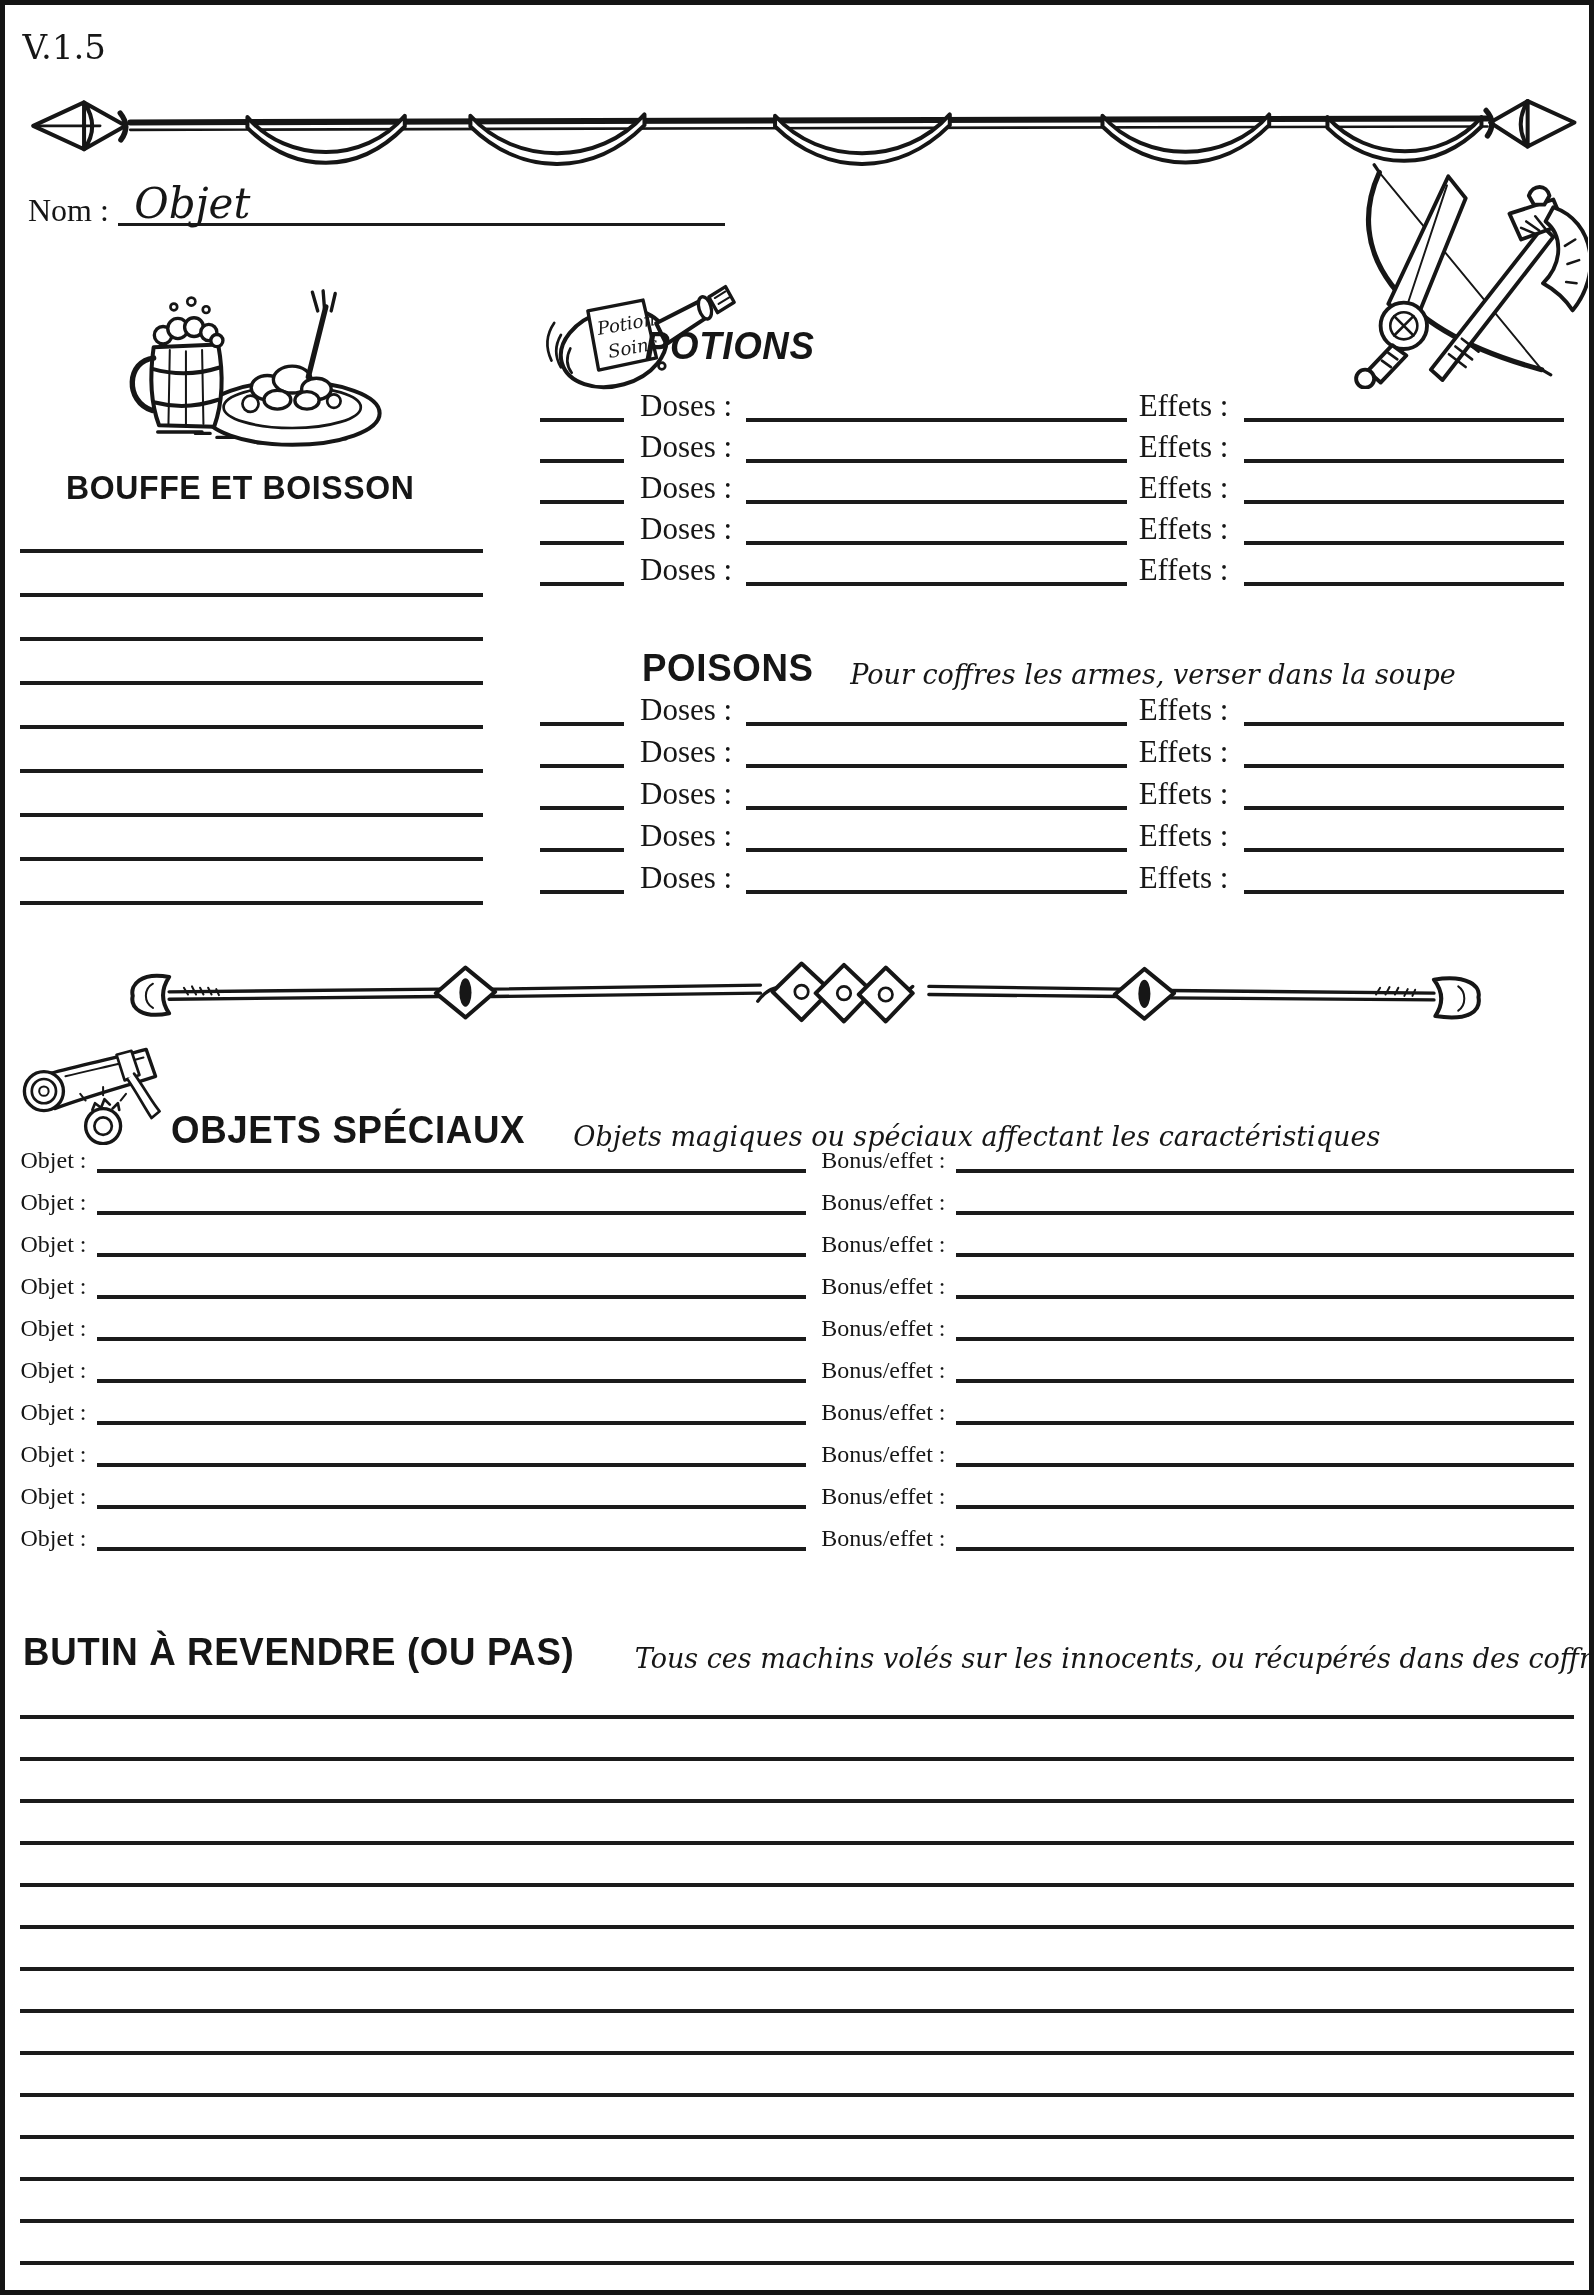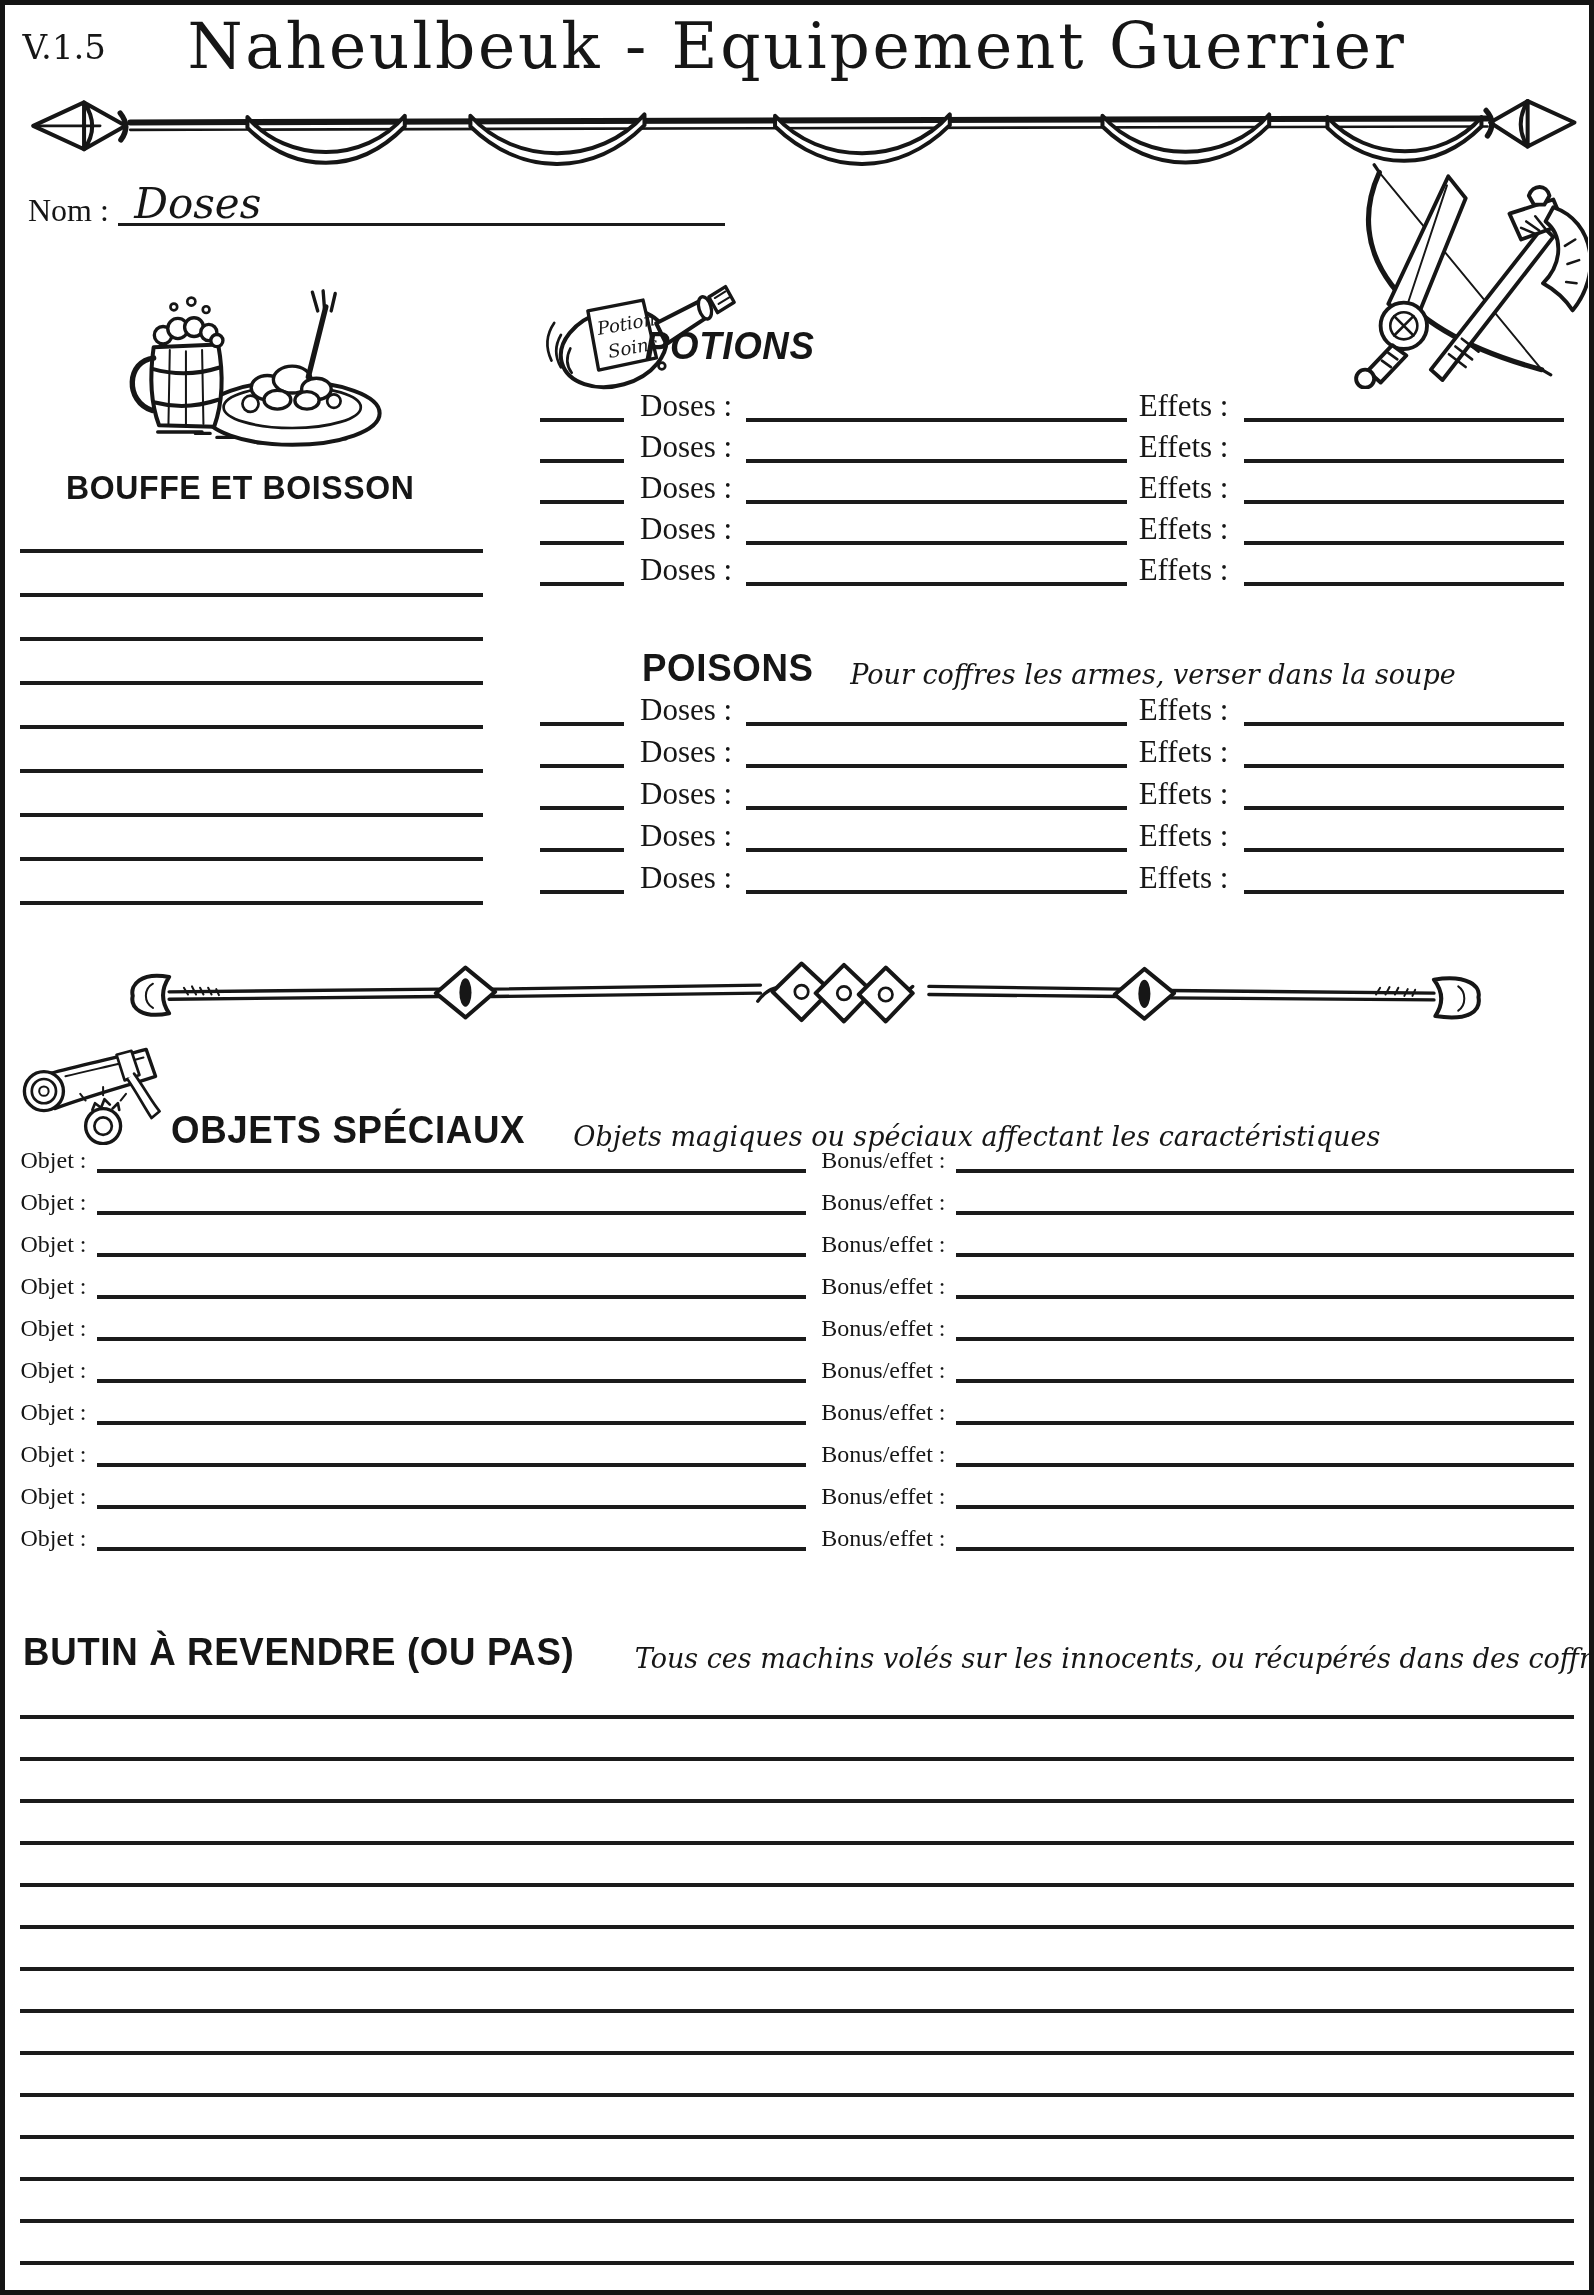--- a/index.html
+++ b/index.html
@@ -65,21 +65,20 @@
   .butin-lines .line{ height:42px; }
 
   svg{ display:block; }
 </style>
 </head>
 <body>
 
 <div class="sheet">
 
   <div class="abs version">V.1.5</div>
-  <div class="abs title">Naheulbeuk - Equipement Guerrier</div>
 
   <div class="abs" style="left:10px;top:84px;width:1573px;height:77px">
     <svg viewBox="0 0 2335 115" width="1573" height="77">
       <g stroke="#161616" fill="none" stroke-width="6" stroke-linejoin="round" stroke-linecap="round">
         <path d="M165 50 L2192 44" stroke-width="9"></path>
         <path d="M165 61 L2192 56" stroke-width="4"></path>
         <path d="M340 42 C 400 112, 515 112, 575 40 L575 56 C 505 128, 410 128, 340 58 Z" fill="#fff"></path>
         <path d="M673 40 C 740 115, 866 115, 933 38 L933 54 C 856 131, 750 131, 673 56 Z" fill="#fff"></path>
         <path d="M1128 40 C 1195 115, 1322 115, 1389 38 L1389 54 C 1312 131, 1205 131, 1128 56 Z" fill="#fff"></path>
         <path d="M1617 40 C 1680 112, 1803 112, 1866 38 L1866 54 C 1793 128, 1690 128, 1617 56 Z" fill="#fff"></path>
@@ -90,21 +89,21 @@
         <path d="M150 36 q 16 20 1 40" stroke-width="8"></path>
         <path d="M2196 50 L2252 18 C 2238 42, 2238 64, 2252 86 Z" fill="#fff"></path>
         <path d="M2252 18 L2322 50 L2252 86 Z" fill="#fff"></path>
         <path d="M2190 32 q 16 18 2 38" stroke-width="8"></path>
       </g>
     </svg>
   </div>
 
   <div class="abs nom">
     <span class="lbl">Nom :</span>
-    <span class="name-line"><span class="name-value">Doses</span></span>
+    <span class="name-line"><span class="name-value">Objet</span></span>
   </div>
 
   <div class="abs" style="left:1310px;top:152px;width:273px;height:232px">
     <svg viewBox="0 0 420 360" width="273" height="232">
       <g stroke="#161616" fill="none" stroke-width="6" stroke-linejoin="round" stroke-linecap="round">
         <path d="M98 24 L350 330" stroke-width="3"></path>
         <path d="M98 24 C 44 142, 118 268, 350 330" stroke-width="8"></path>
         <path d="M98 24 l-8 -12 M350 330 l14 8" stroke-width="5"></path>
         <path d="M205 30 L232 64 L154 256 L112 228 Z" fill="#fff"></path>
         <path d="M203 44 L140 234" stroke-width="3"></path>

